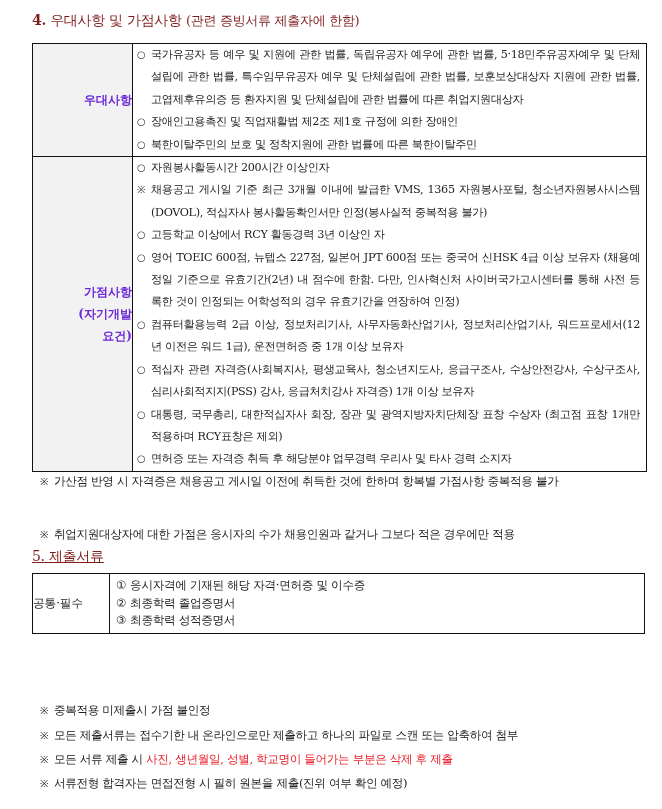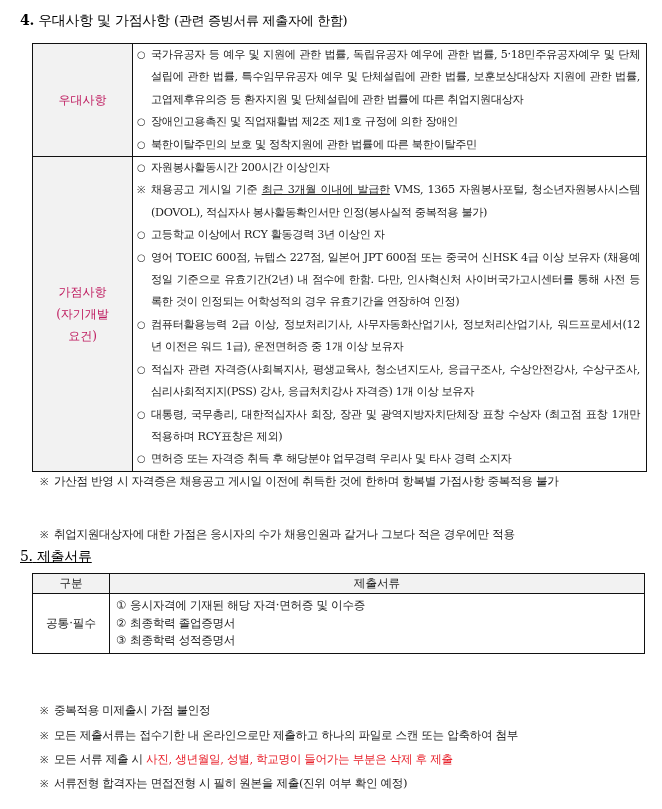--- a/index.html
+++ b/index.html
@@ -10,66 +10,66 @@
     body {
       width: 662px;
       height: 809px;
       position: relative;
       overflow: hidden;
       font-family: "DejaVu Serif", "Liberation Serif", serif;
       color: #1a1a1a;
     }
     .section-title {
       position: absolute;
-      left: 20px;
+      left: 32px;
       font-size: 14px;
       font-weight: normal;
-      color: #000000;
+      color: #7f1d1d;
       margin: 0;
       letter-spacing: -0.3px;
     }
     .section-title .num { font-weight: bold; }
 
     table.grid {
       position: absolute;
       border-collapse: collapse;
       table-layout: fixed;
     }
     table.grid td, table.grid th {
       border: 1px solid #111;
       padding: 0;
       vertical-align: middle;
     }
     .label-cell {
       background: #f2f2f2;
-      text-align: center;
+      text-align: right;
       font-size: 12px;
-      font-weight: normal;
+      font-weight: bold;
       line-height: 22px;
-      color: #be185d;
+      color: #6d28d9;
     }
     .content-cell {
       font-size: 11.2px;
       line-height: 22.4px;
       color: #222;
       padding: 0 6px 0 4px !important;
       letter-spacing: -0.35px;
     }
     .item {
       display: flex;
       align-items: flex-start;
     }
     .item .mark {
       flex: 0 0 14px;
       width: 14px;
       font-size: 10px;
       color: #333;
     }
     .item .txt { flex: 1; text-align: justify; }
-    .u { text-decoration: underline; }
+    .u { }
     .b { font-weight: bold; }
 
     .note {
       position: absolute;
       left: 40px;
       font-size: 11.6px;
       color: #222;
       letter-spacing: -0.35px;
       white-space: nowrap;
     }
@@ -78,21 +78,20 @@
 
     
     .sub-head th {
       background: #f2f2f2;
       font-weight: normal;
       font-size: 11.6px;
       height: 19px;
       color: #222;
     }
     .sub-label {
-      text-align: center;
       font-size: 11.6px;
       color: #222;
       font-weight: normal;
     }
     .sub-content {
       font-size: 11.6px;
       line-height: 17.5px;
       padding-left: 6px !important;
       letter-spacing: -0.3px;
       color: #222;
@@ -191,24 +190,20 @@
   <span>5.</span>
   <span>제출서류</span>
 </h2>
 
 <table class="grid" style="left:32px; top:573px; width:612px;">
   <colgroup>
       <col style="width:77px">
       <col style="width:535px">
     </colgroup>
   <tbody>
-      <tr class="sub-head">
-    <th>구분</th>
-    <th>제출서류</th>
-  </tr>
   <tr style="height:60px;">
     <td class="sub-label">공통·필수</td>
     <td class="sub-content">
       <div class="line">
         <span class="circ">①</span><span>응시자격에 기재된 해당 자격·면허증 및 이수증</span>
       </div>
       <div class="line">
         <span class="circ">②</span><span>최종학력 졸업증명서</span>
       </div>
       <div class="line">

